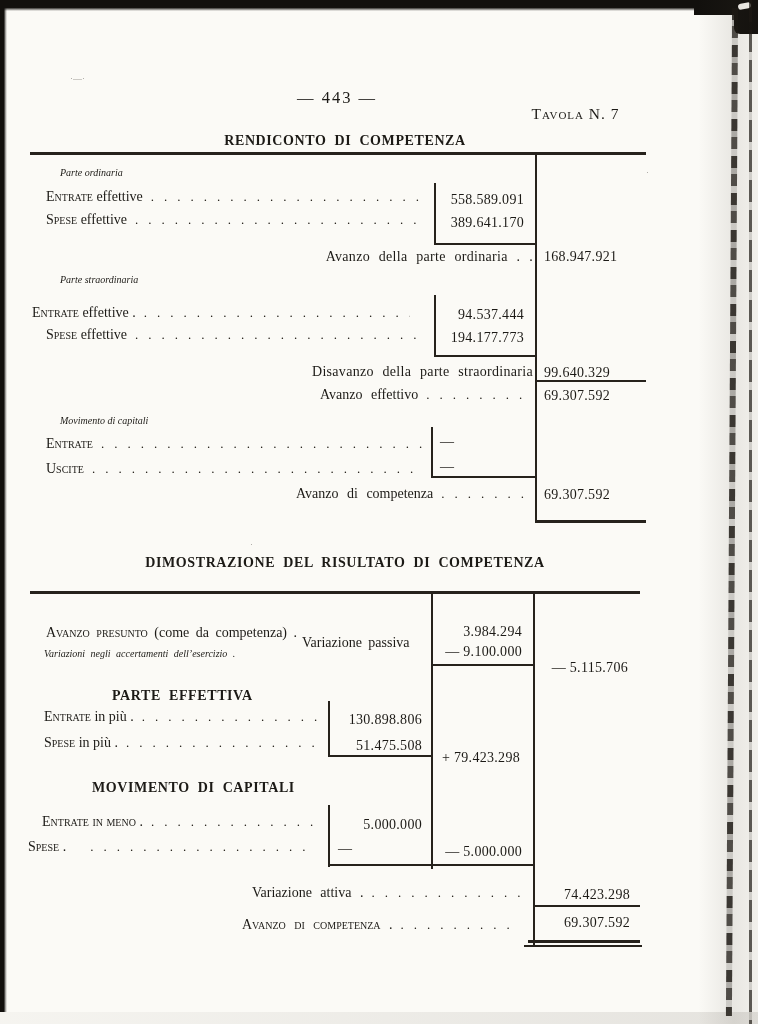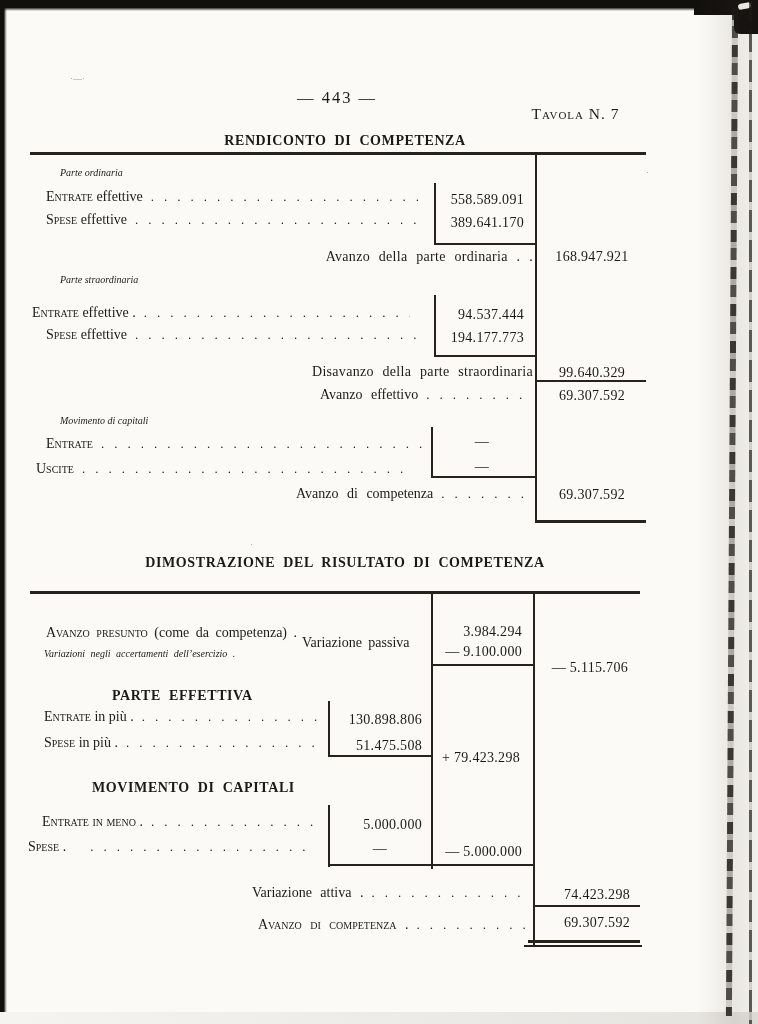--- a/index.html
+++ b/index.html
@@ -9,21 +9,21 @@
     font-family:"Liberation Serif","DejaVu Serif",serif;
     color:#1c1a16;font-size:14px;line-height:21px;
   }
   .abs{position:absolute;}
   .row{position:absolute;display:flex;align-items:baseline;}
   .row .lbl{white-space:nowrap;}
   .leader{flex:1 1 auto;overflow:hidden;white-space:nowrap;letter-spacing:10px;margin-left:8px;font-size:13px;color:#25211b;}
   .sc{font-variant:small-caps;}
   .num{position:absolute;white-space:nowrap;letter-spacing:.3px;}
   .r{text-align:right;}
-  .c{text-align:center;}
+  .c{}
   .hline{position:absolute;background:#26221c;}
   .vline{position:absolute;background:#26221c;}
   .ital{font-style:italic;font-size:10px;white-space:nowrap;}
   .captitle{position:absolute;font-weight:bold;letter-spacing:.6px;word-spacing:4px;white-space:nowrap;}
   .center-title{position:absolute;text-align:center;}
   .wide{word-spacing:5px;white-space:nowrap;}
   .wide-sm{word-spacing:3px;white-space:nowrap;}
   .pageno{letter-spacing:2px;font-size:16.5px;}
   .tavola{font-size:15.5px;letter-spacing:1px;}
   
@@ -118,21 +118,21 @@
   <div class="num c" style="left:544px;top:385px;width:96px;">69.307.592</div>
 
   <div class="abs ital" style="left:60px;top:410px;">Movimento di capitali</div>
 
   <div class="row" style="left:46px;top:433px;width:378px;">
     <span class="lbl sc">Entrate</span>
     <span class="leader">................................................................................</span>
   </div>
   <div class="num c" style="left:440px;top:431px;width:84px;">—</div>
 
-  <div class="row" style="left:36px;top:458px;width:378px;font-family:Liberation Serif, serif;">
+  <div class="row" style="left:46px;top:458px;width:378px;font-family:Liberation Serif, serif;">
     <span class="lbl sc">Uscite</span>
     <span class="leader">................................................................................</span>
   </div>
   <div class="num c" style="left:440px;top:456px;width:84px;">—</div>
 
   <div class="row wide" style="left:296px;top:483px;width:232px;">
     <span class="lbl">Avanzo di competenza</span>
     <span class="leader">................................................................................</span>
   </div>
   <div class="num c" style="left:544px;top:484px;width:96px;">69.307.592</div>
@@ -191,19 +191,19 @@
   <div class="num c" style="left:338px;top:838px;width:84px;">—</div>
 
   <div class="num r" style="left:432px;top:841px;width:90px;">— 5.000.000</div>
 
   <div class="row wide" style="left:252px;top:882px;width:276px;">
     <span class="lbl">Variazione attiva .</span>
     <span class="leader">................................................................................</span>
   </div>
   <div class="num r" style="left:544px;top:884px;width:86px;">74.423.298</div>
 
-  <div class="row wide" style="left:258px;top:914px;width:270px;">
+  <div class="row wide" style="left:242px;top:914px;width:270px;">
     <span class="lbl"><span class="sc">Avanzo di competenza</span><span> .</span></span>
     <span class="leader">................................................................................</span>
   </div>
   <div class="num r" style="left:544px;top:912px;width:86px;">69.307.592</div>
 
 </div>
 
 </body></html>

